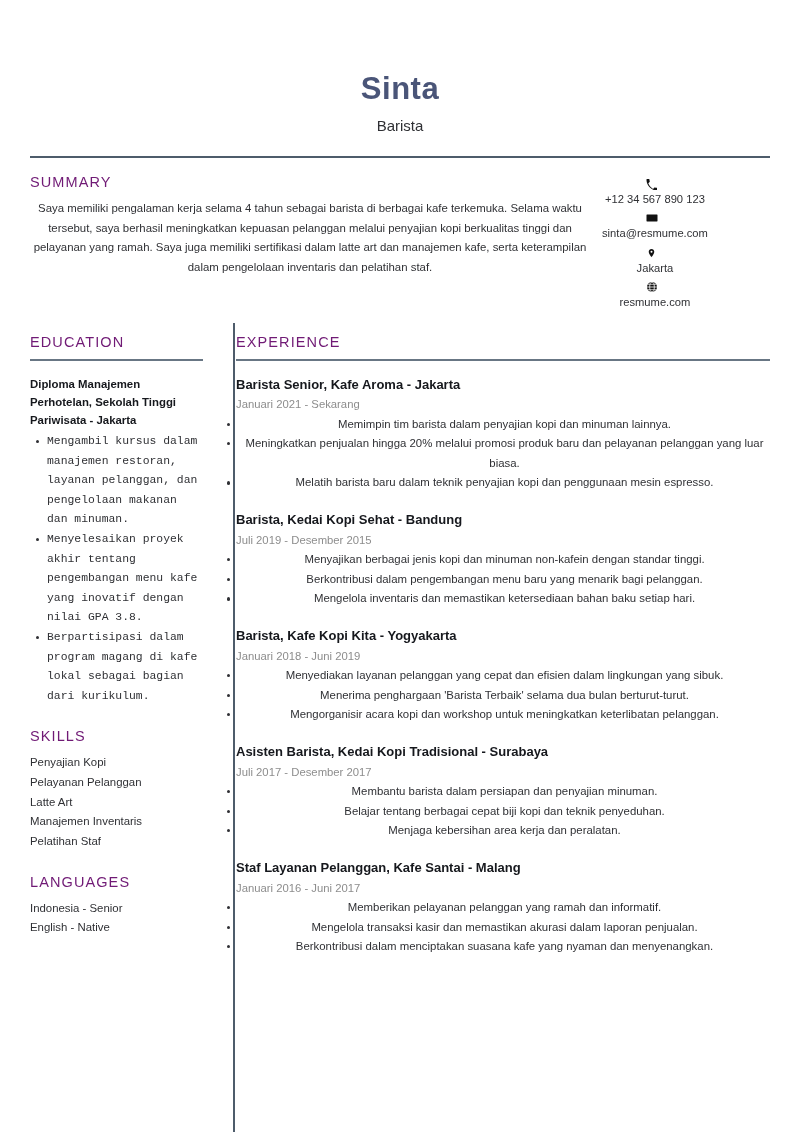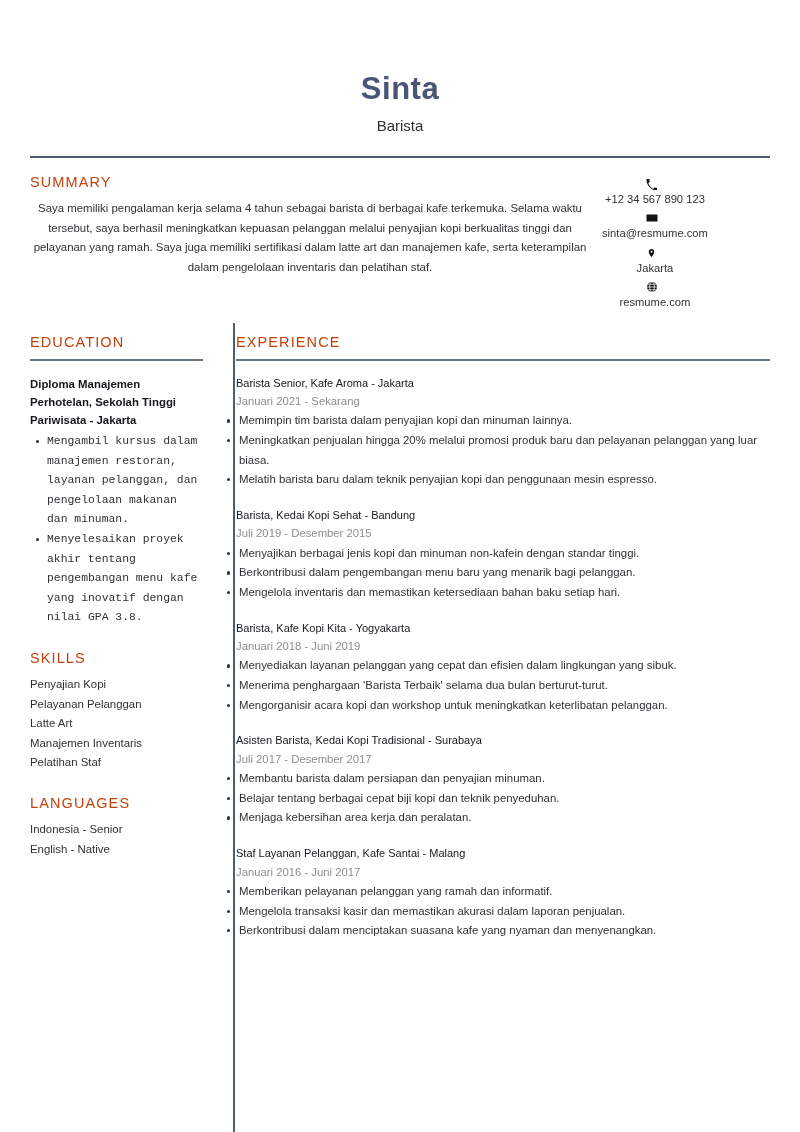--- a/index.html
+++ b/index.html
@@ -51,21 +51,21 @@
     display: flex;
     padding: 16px 30px 0 30px;
     align-items: flex-start;
   }
   .summary-left {
     width: 560px;
     flex: 0 0 560px;
   }
   .section-heading {
     font-size: 14.5px;
-    color: #c2410c;
+    color: #701a75;
     letter-spacing: 1.1px;
     font-weight: normal;
     margin: 0 0 9px 0;
   }
   .summary-text {
     font-size: 11.4px;
     color: #2f3034;
     line-height: 1.72;
     text-align: center;
   }
@@ -162,35 +162,36 @@
   .skill-item, .lang-item {
     font-size: 11.4px;
     color: #2f3034;
     line-height: 1.72;
   }
 
   
   .job { margin-bottom: 17px; }
   .job:last-child { margin-bottom: 0; }
   .job-head {
-    font-size: 11px;
-    font-weight: normal;
+    font-size: 13px;
+    font-weight: bold;
     color: #16181d;
     line-height: 1.6;
   }
   .job-date {
     font-size: 11.3px;
     color: #8d8d8d;
     line-height: 1.62;
     margin-bottom: 1px;
   }
   ul.job-bullets {
     margin: 0;
     padding-left: 3px;
     list-style: none;
+    text-align: center;
   }
   ul.job-bullets > li {
     position: relative;
     font-size: 11.4px;
     color: #2f3034;
     line-height: 1.72;
   }
   ul.job-bullets > li::before {
     content: "";
     position: absolute;
@@ -269,20 +270,21 @@
 
     <div class="col-left">
 
       <div>
         <div class="section-heading">EDUCATION</div>
         <div class="col-rule"></div>
         <div class="edu-degree">Diploma Manajemen Perhotelan, Sekolah Tinggi Pariwisata - Jakarta</div>
         <ul class="bullets">
           <li>Mengambil kursus dalam manajemen restoran, layanan pelanggan, dan pengelolaan makanan dan minuman.</li>
           <li>Menyelesaikan proyek akhir tentang pengembangan menu kafe yang inovatif dengan nilai GPA 3.8.</li>
+          <li>Berpartisipasi dalam program magang di kafe lokal sebagai bagian dari kurikulum.</li>
         </ul>
       </div>
 
       <div class="left-spacer"></div>
 
       <div>
         <div class="section-heading">SKILLS</div>
         <div class="skill-item">Penyajian Kopi</div>
         <div class="skill-item">Pelayanan Pelanggan</div>
         <div class="skill-item">Latte Art</div>

